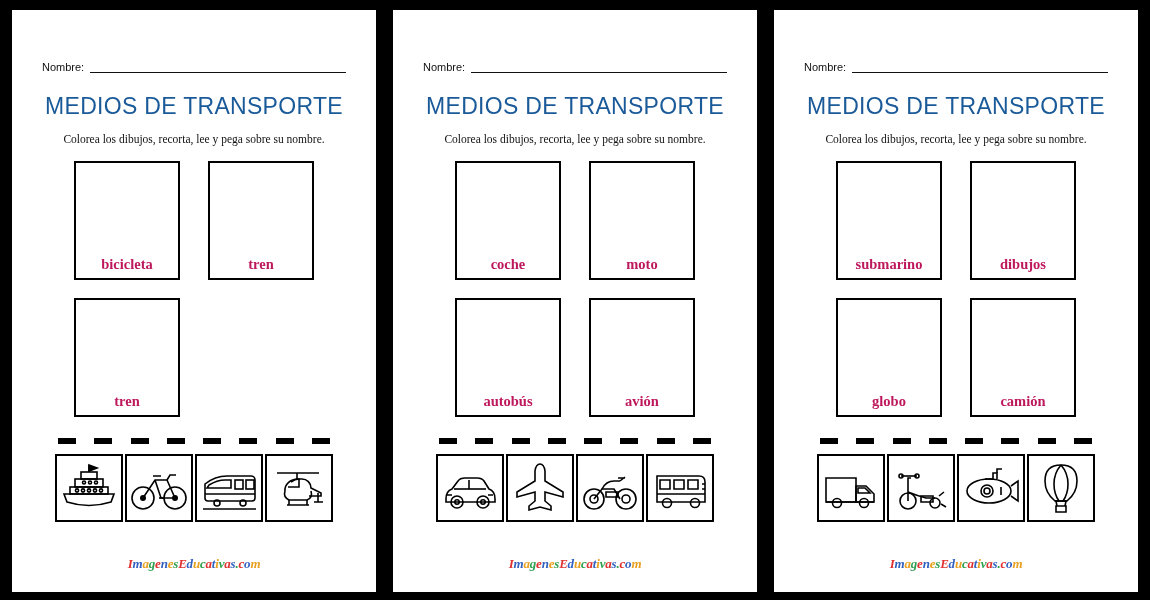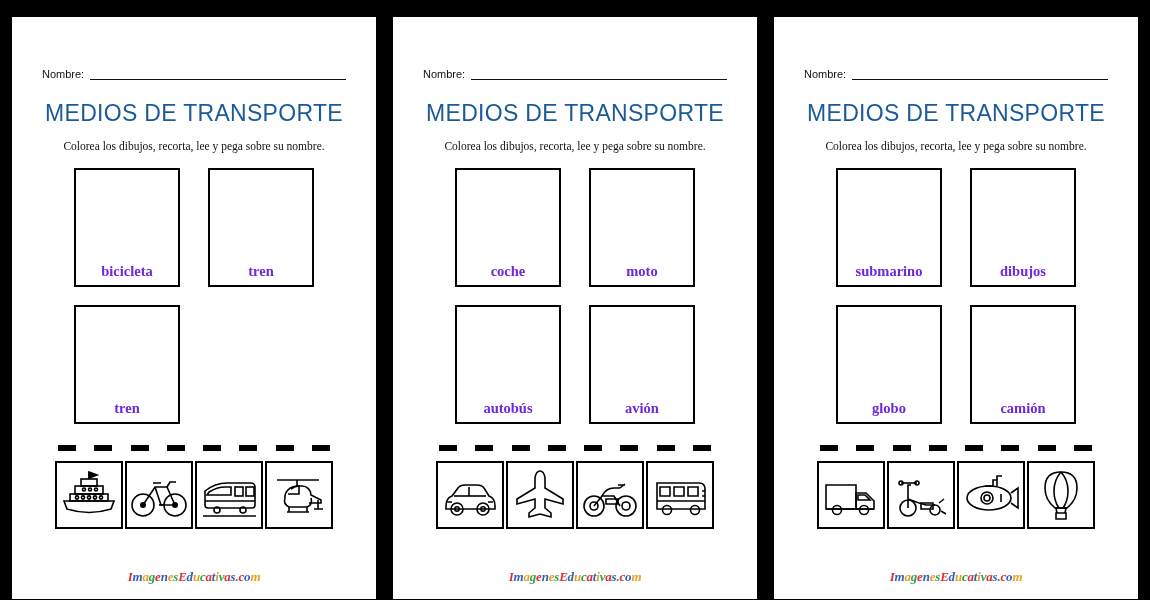--- a/index.html
+++ b/index.html
@@ -13,21 +13,21 @@
     font-family: "Liberation Sans", sans-serif;
     overflow: hidden;
   }
   .sheets {
     display: flex;
     flex-direction: row;
     justify-content: space-between;
     align-items: stretch;
     width: 1150px;
     height: 600px;
-    padding: 17px 12px;
+    padding: 10px 12px;
     box-sizing: border-box;
     gap: 13px;
   }
   .sheet {
     background: #ffffff;
     width: 364px;
     height: 582px;
     box-sizing: border-box;
     position: relative;
     display: flex;
@@ -87,21 +87,21 @@
     box-sizing: border-box;
     position: relative;
     display: flex;
     align-items: flex-end;
     justify-content: center;
   }
   .card-word {
     font-family: "Liberation Serif", serif;
     font-weight: bold;
     font-size: 14.5px;
-    color: #6d28d9;
+    color: #be185d;
     padding-bottom: 5px;
     white-space: nowrap;
   }
   
   .cut-line {
     margin-top: 20px;
     width: 272px;
     height: 7px;
     display: flex;
     justify-content: space-between;
@@ -127,21 +127,21 @@
     box-sizing: border-box;
     display: flex;
     align-items: center;
     justify-content: center;
     background: #fff;
   }
   .pic svg { display: block; }
   
   .footer {
     position: absolute;
-    bottom: 14px;
+    bottom: 20px;
     left: 0;
     width: 100%;
     text-align: center;
     font-family: "Liberation Serif", serif;
     font-size: 13px;
     font-style: italic;
     letter-spacing: -0.2px;
   }
   .footer span { font-weight: bold; }
 </style>

